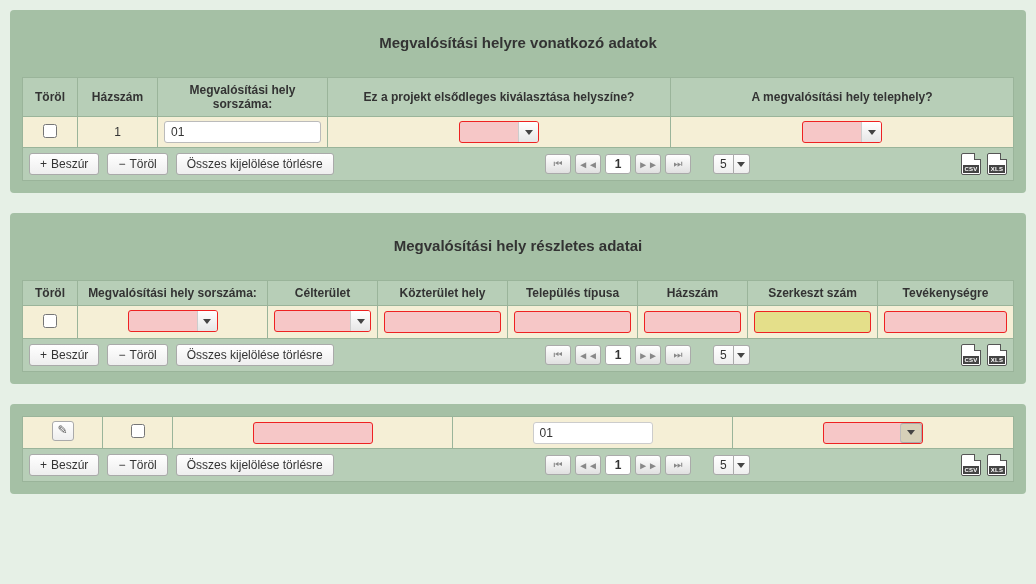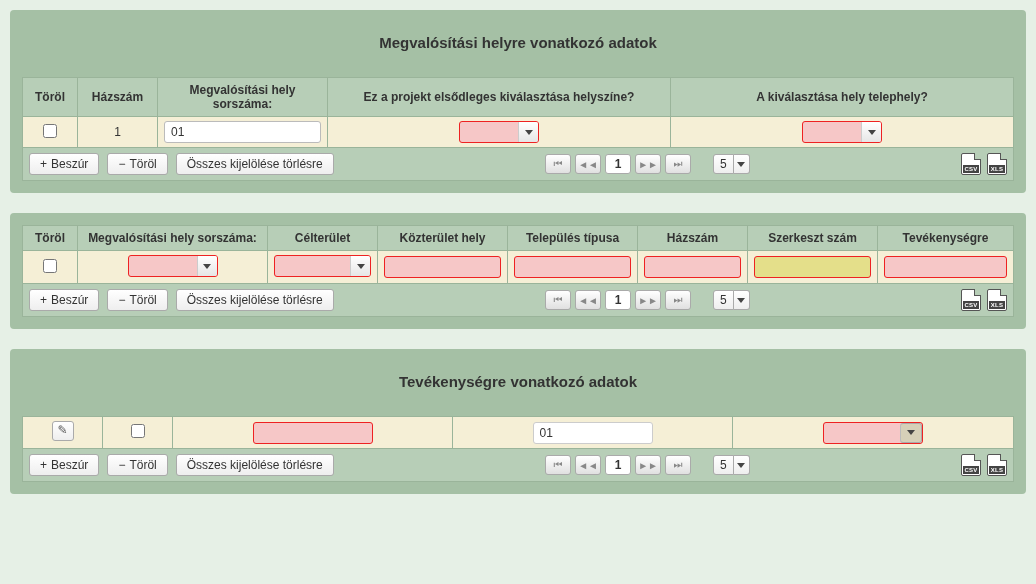--- a/index.html
+++ b/index.html
@@ -260,21 +260,21 @@
         <col style="width:170px">
         <col>
         <col>
     </colgroup>
     <tbody>
         <tr>
       <th>Töröl</th>
       <th>Házszám</th>
       <th>Megvalósítási hely sorszáma:</th>
       <th>Ez a projekt elsődleges kiválasztása helyszíne?</th>
-      <th>A kiválasztása hely telephely?</th>
+      <th>A megvalósítási hely telephely?</th>
     </tr>
     <tr>
       <td><input type="checkbox" style=""></td>
       <td>1</td>
       <td><input class="text-input" value="01" style=""></td>
       <td>
         <div style="display:flex;justify-content:center">
           <div class="dropdown dropdown-pink" style="width:80px">
             <div class="dropdown-field"></div>
             <div class="dropdown-btn">
@@ -326,20 +326,21 @@
           <div class="tag">CSV</div>
         </div>
       <div class="file-icon">
           <div class="tag">XLS</div>
         </div>
     </div>
   </div>
 </div>
 
 <div class="panel">
+  <div class="panel-title">Megvalósítási hely részletes adatai</div>
   <table>
     <colgroup>
       <col style="width:55px">
         <col style="width:190px">
         <col style="width:110px">
         <col style="width:130px">
         <col style="width:130px">
         <col style="width:110px">
         <col style="width:130px">
         <col>
@@ -411,21 +412,20 @@
           <div class="tag">CSV</div>
         </div>
       <div class="file-icon">
           <div class="tag">XLS</div>
         </div>
     </div>
   </div>
 </div>
 
 <div class="panel">
-  <div class="panel-title">Tevékenységre vonatkozó adatok</div>
   <table>
     <colgroup>
       <col style="width:80px">
         <col style="width:70px">
         <col style="width:280px">
         <col style="width:280px">
         <col>
     </colgroup>
     <tbody>
     <tr>

